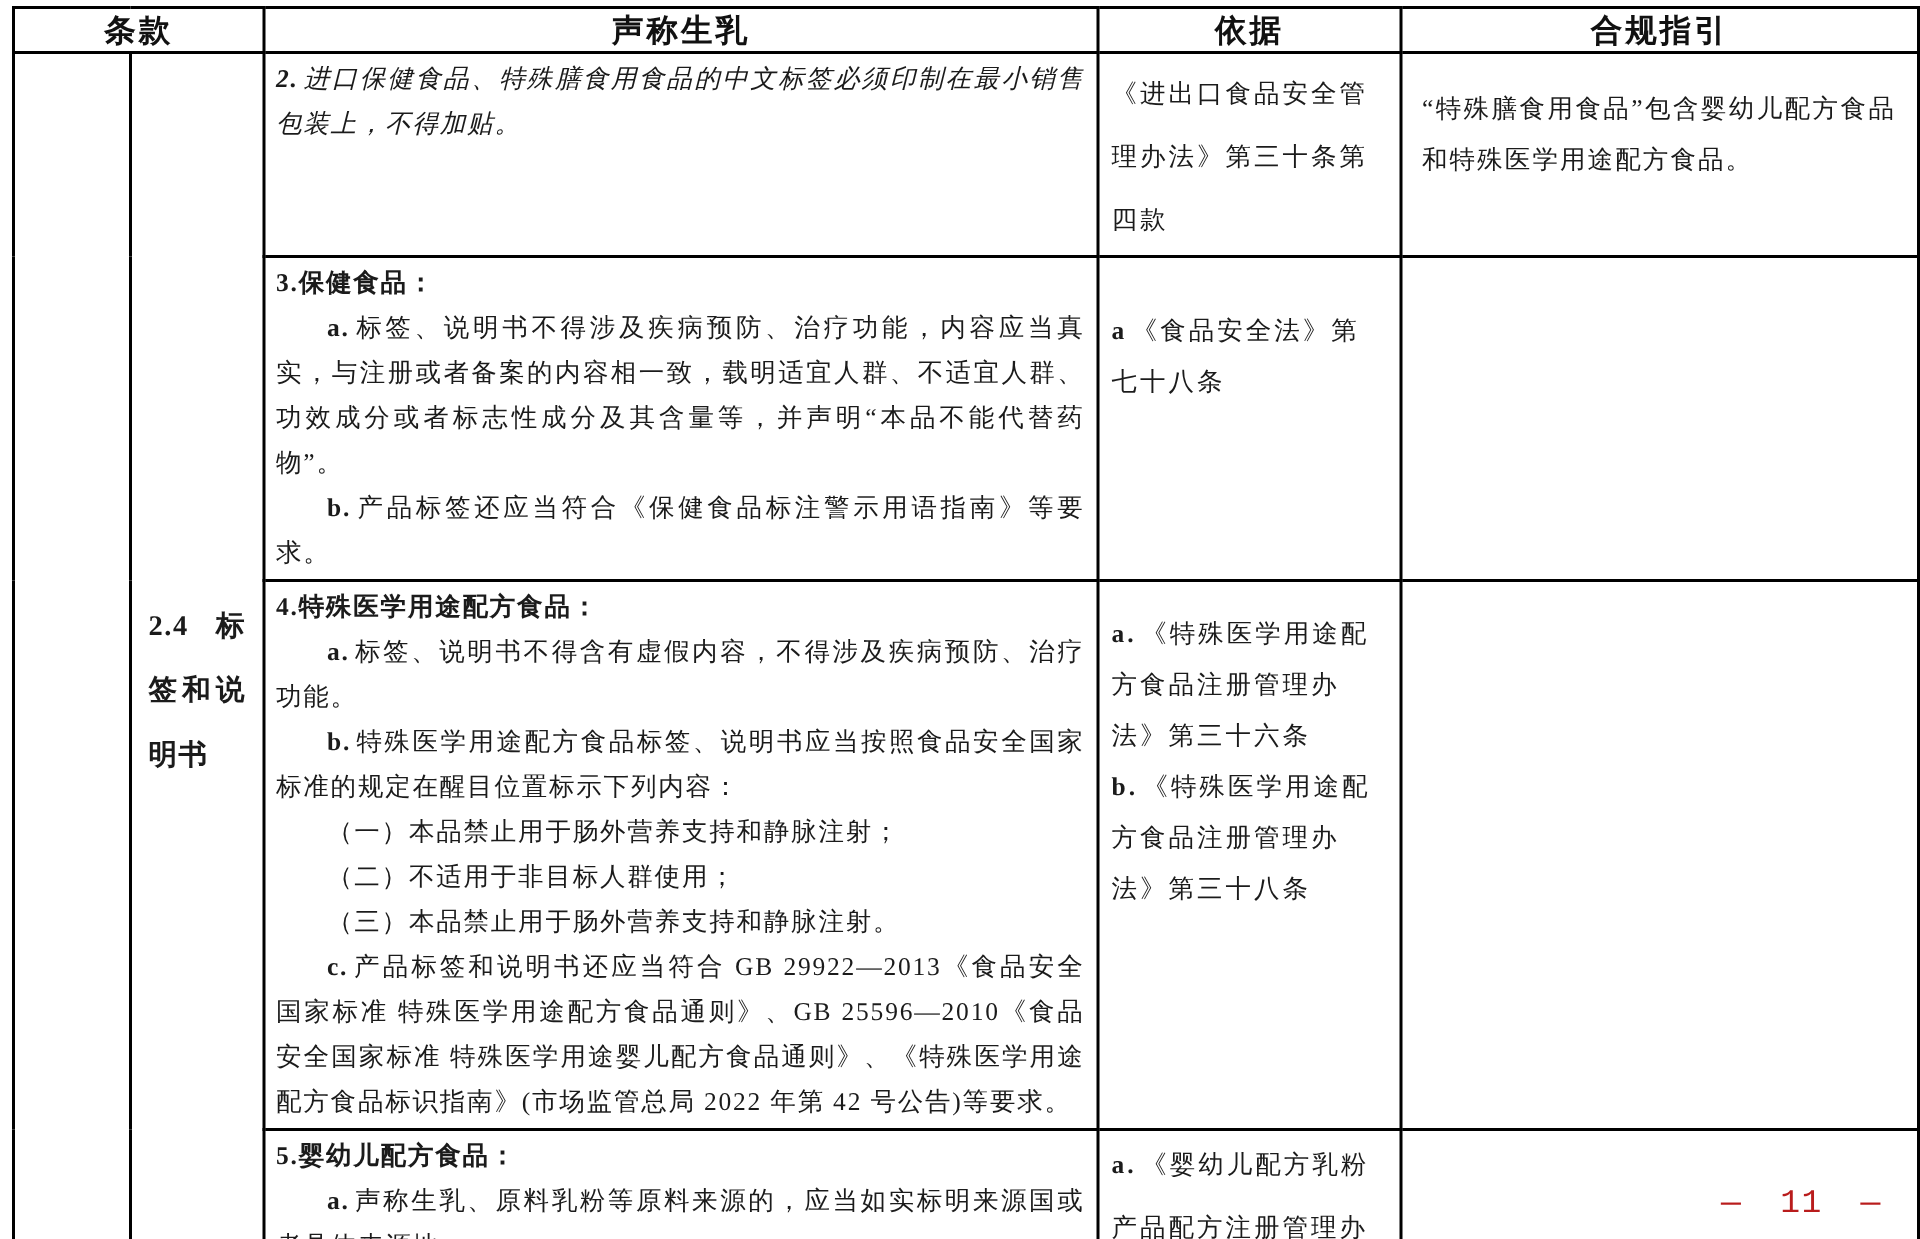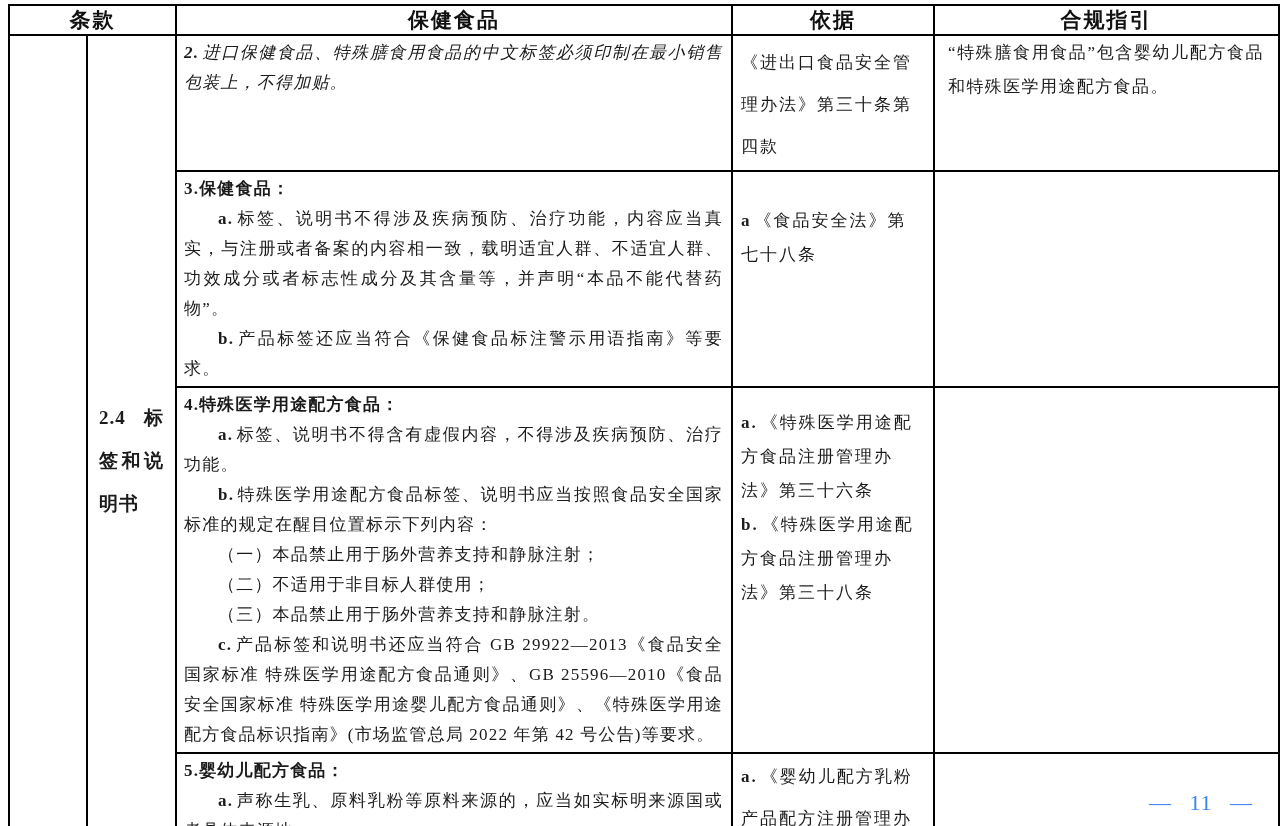--- a/index.html
+++ b/index.html
@@ -57,21 +57,21 @@
     font-size: 19px;
     font-weight: bold;
     line-height: 43px;
     text-align: justify;
     text-justify: inter-character;
     letter-spacing: 1px;
     font-family: Liberation Serif, serif;
   }
   td.req-cell   { padding: 2px 8px 2px 7px; }
   td.basis-cell { padding: 2px 10px 2px 8px; }
-  td.guid-cell  { padding: 0 14px 2px 13px; }
+  td.guid-cell  { padding: 20px 14px 2px 13px; }
 
   p.para {
     margin: 0;
     font-size: 17px;
     line-height: 30px;
     text-align: justify;
     text-justify: inter-character;
     letter-spacing: 1.2px;
   }
   p.para.indent { text-indent: 2em; }
@@ -90,39 +90,40 @@
 
   .footer {
     position: absolute;
     left: 1126px;
     top: 790px;
     width: 150px;
     text-align: center;
     font-size: 22px;
     letter-spacing: 1px;
     word-spacing: 11px;
-    color: #3b82f6;
+    color: #b91c1c;
+    font-family: Liberation Mono, monospace;
   }
 </style>
 </head>
 <body>
 
 <div class="page">
   <table class="doc-table">
     <colgroup>
       <col style="width:78px">
       <col style="width:89px">
       <col style="width:556px">
       <col style="width:202px">
       <col style="width:345px">
     </colgroup>
     <thead>
       <tr class="header-row">
         <th colspan="2">条款</th>
-        <th>保健食品</th>
+        <th>声称生乳</th>
         <th>依据</th>
         <th>合规指引</th>
       </tr>
     </thead>
     <tbody>
         <tr class="body-row">
           <td class="clause-empty" rowspan="4"></td>
           <td class="clause-cell" rowspan="4">
             <div class="clause-label">2.4 标签和说明书</div>
           </td>

